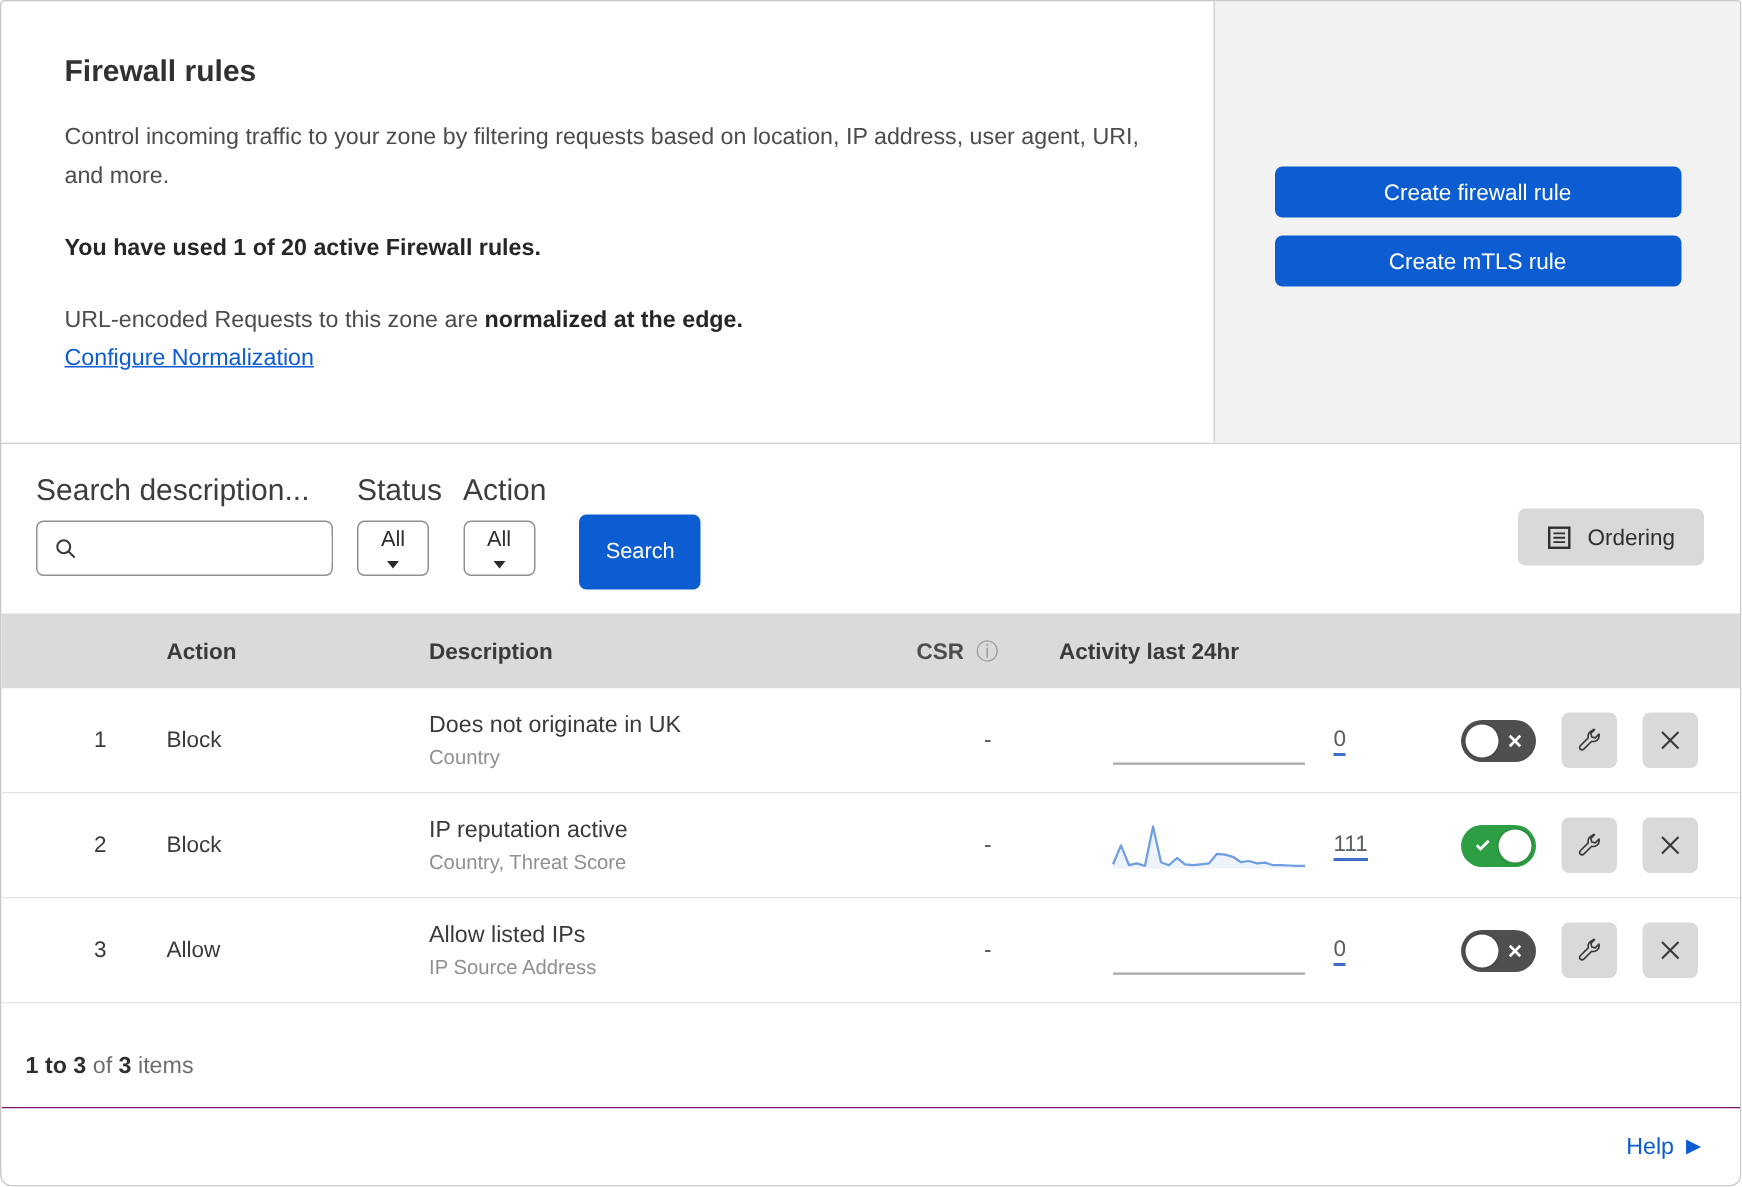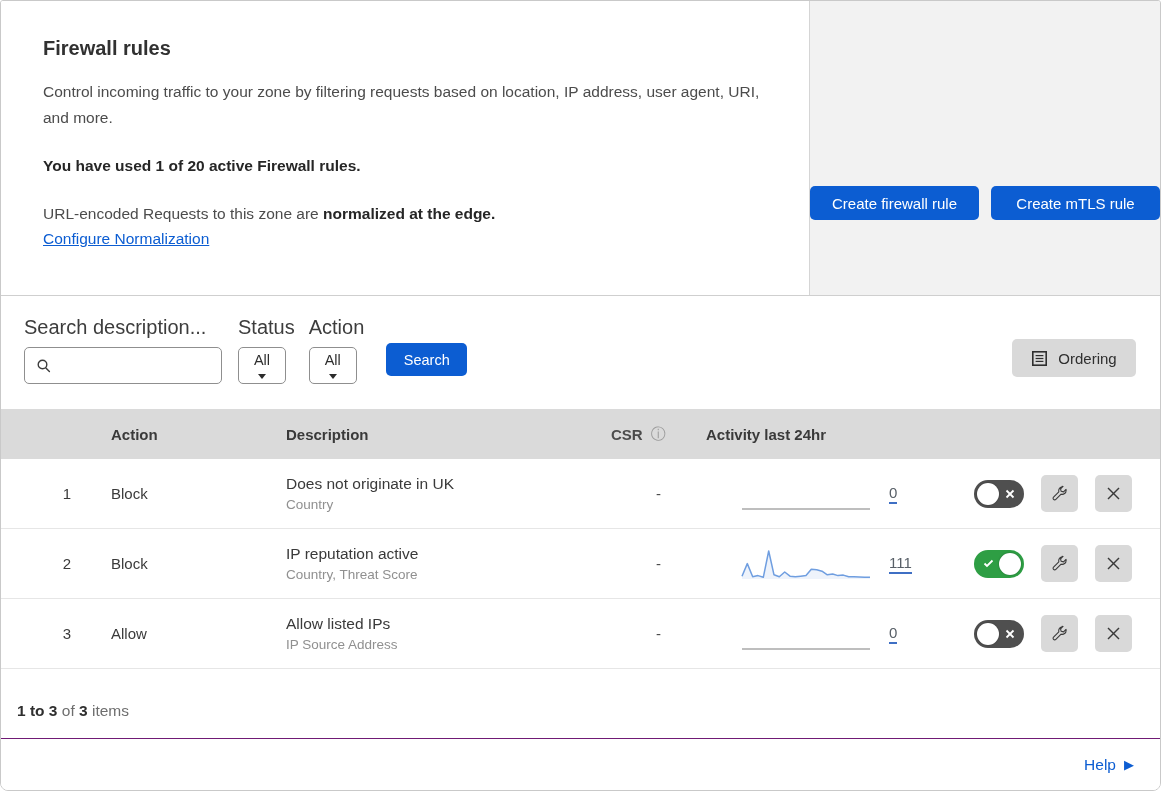--- a/index.html
+++ b/index.html
@@ -22,21 +22,21 @@
   .top { height:295px; display:flex; border-bottom:1px solid #cfcfcf; flex:none; }
   .top-left { flex:1; padding:36px 40px 0 42px; background:#fff; }
   .page-title { font-size:20px; font-weight:600; color:#313131; margin:0 0 19px; }
   .desc { font-size:15.5px; color:#4c4c4c; line-height:26px; max-width:748px; margin:0 0 26px; }
   .usage { font-size:15.5px; font-weight:700; color:#262626; margin:0 0 30px; }
   .norm { font-size:15.5px; color:#4c4c4c; margin:0 0 7px; }
   .norm strong { color:#262626; }
   .config-link { font-size:15.5px; color:#0c5dd2; text-decoration:underline; cursor:pointer; }
   .top-right {
     width:351px; flex:none; background:#f2f2f2; border-left:1px solid #d5d5d5;
-    display:flex; align-items:center;
+    display:flex; flex-direction:column; align-items:center;
     padding-top:110px; gap:12px;
   }
   .btn-primary {
     width:271px; height:34px; background:#0c5dd2; color:#fff;
     font-size:15px; font-family:inherit; border:none; border-radius:5px; cursor:pointer;
   }
   
   .filter-bar { height:113px; flex:none; display:flex; align-items:flex-start; padding:20px 24px 0 23px; background:#fff; }
   .fgroup { display:flex; flex-direction:column; }
   .flabel { font-size:20px; color:#3d3d3d; margin-bottom:8px; }
@@ -45,21 +45,21 @@
     display:flex; align-items:center; padding-left:11px; background:#fff;
   }
   .search-box input { border:none; outline:none; flex:1; min-width:0; font-size:14px; font-family:inherit; margin-left:8px; }
   .select-box {
     height:37px; width:48px; border:1px solid #8f8f8f; border-radius:5px; background:#fff;
     display:flex; align-items:center; justify-content:center; gap:6px;
     font-size:14.5px; color:#2e2e2e; cursor:pointer;flex-direction:column;
   }
   .caret { width:0; height:0; border-left:4px solid transparent; border-right:4px solid transparent; border-top:5px solid #2b2b2b; }
   .search-btn {
-    width:81px; height:33px; margin:27px 0 0 22px;
+    width:81px; height:50px; margin:27px 0 0 22px;
     background:#0c5dd2; color:#fff; font-size:14.5px; font-family:inherit;
     border:none; border-radius:5px; cursor:pointer;
   }
   .ordering-btn {
     margin-left:auto; margin-top:23px; width:124px; height:38px;
     background:#d9d9d9; border:none; border-radius:5px; cursor:pointer;
     display:flex; align-items:center; justify-content:center; gap:10px;
     font-size:15px; color:#2f2f2f; font-family:inherit;
   }
   

